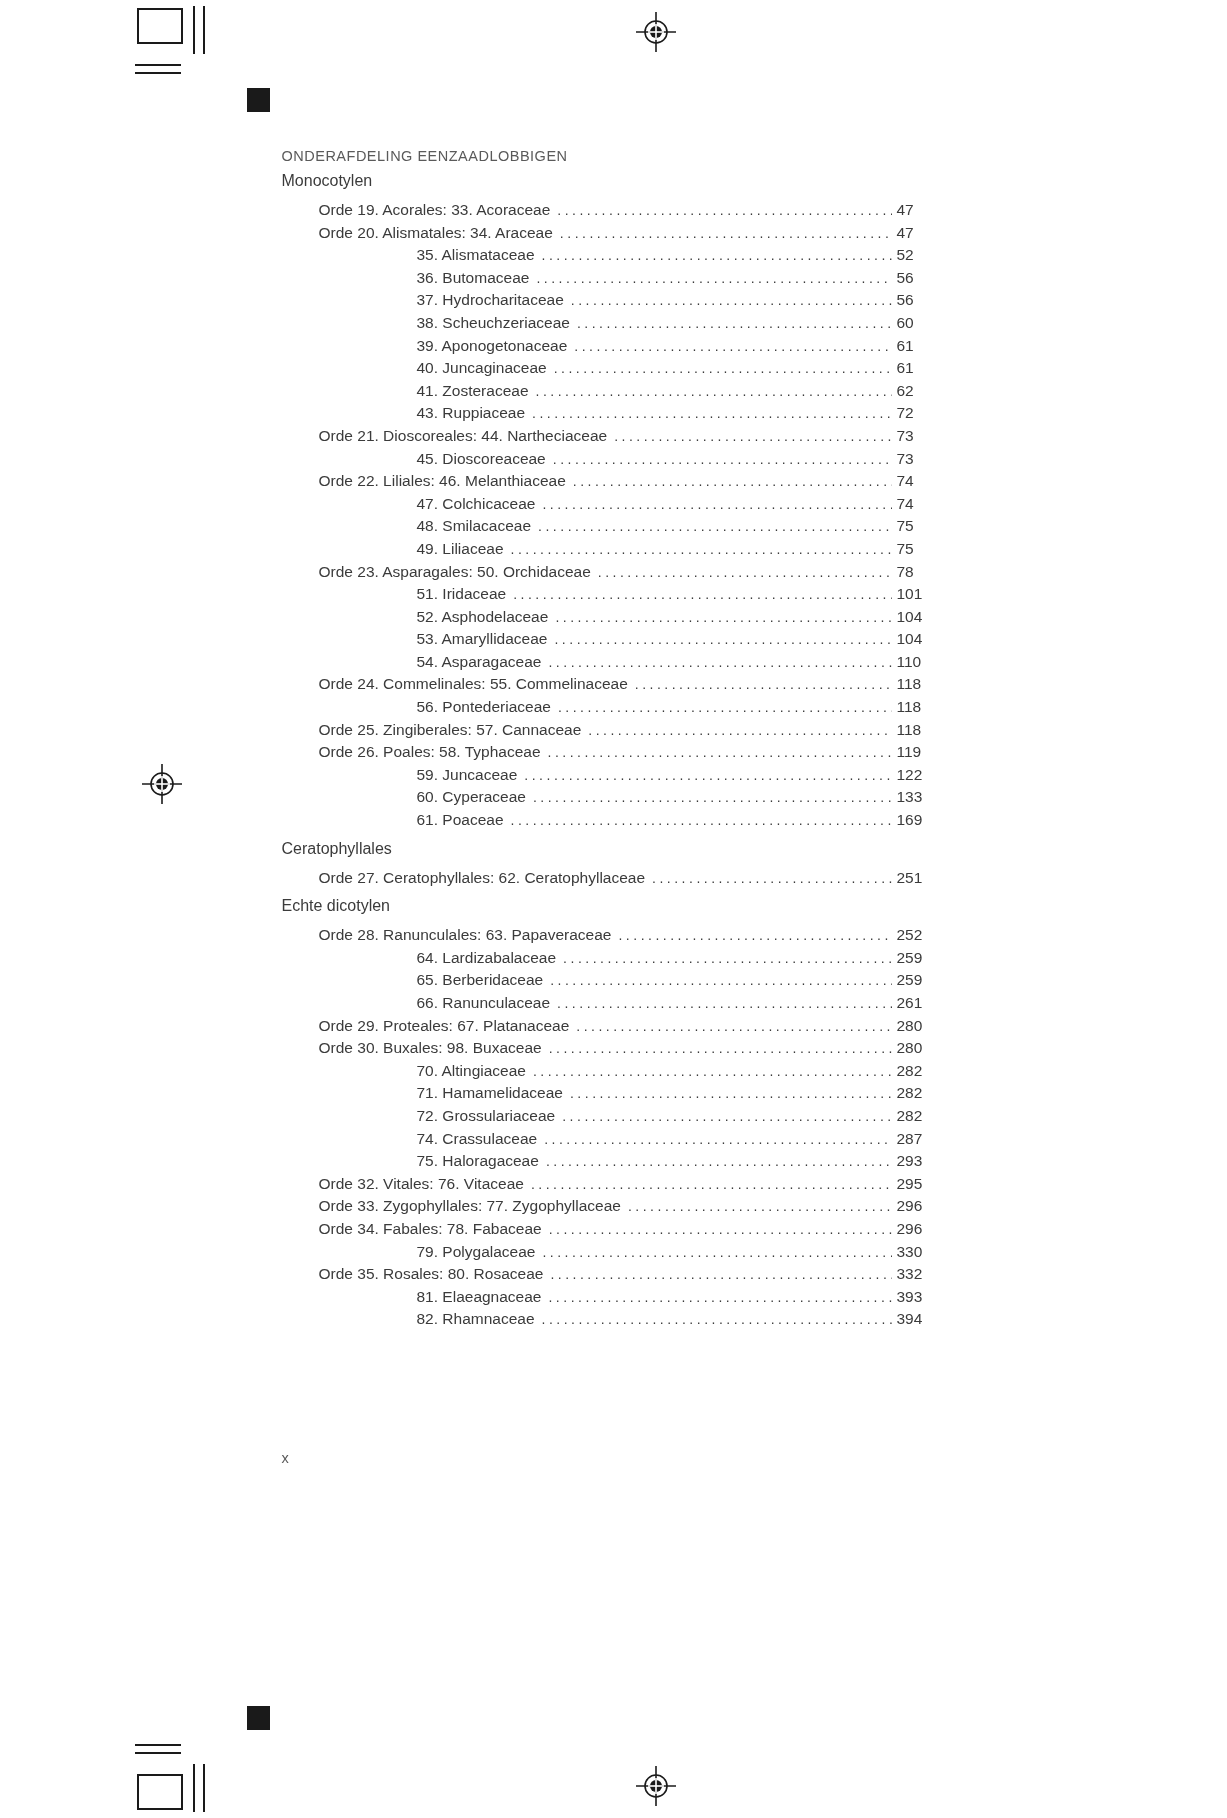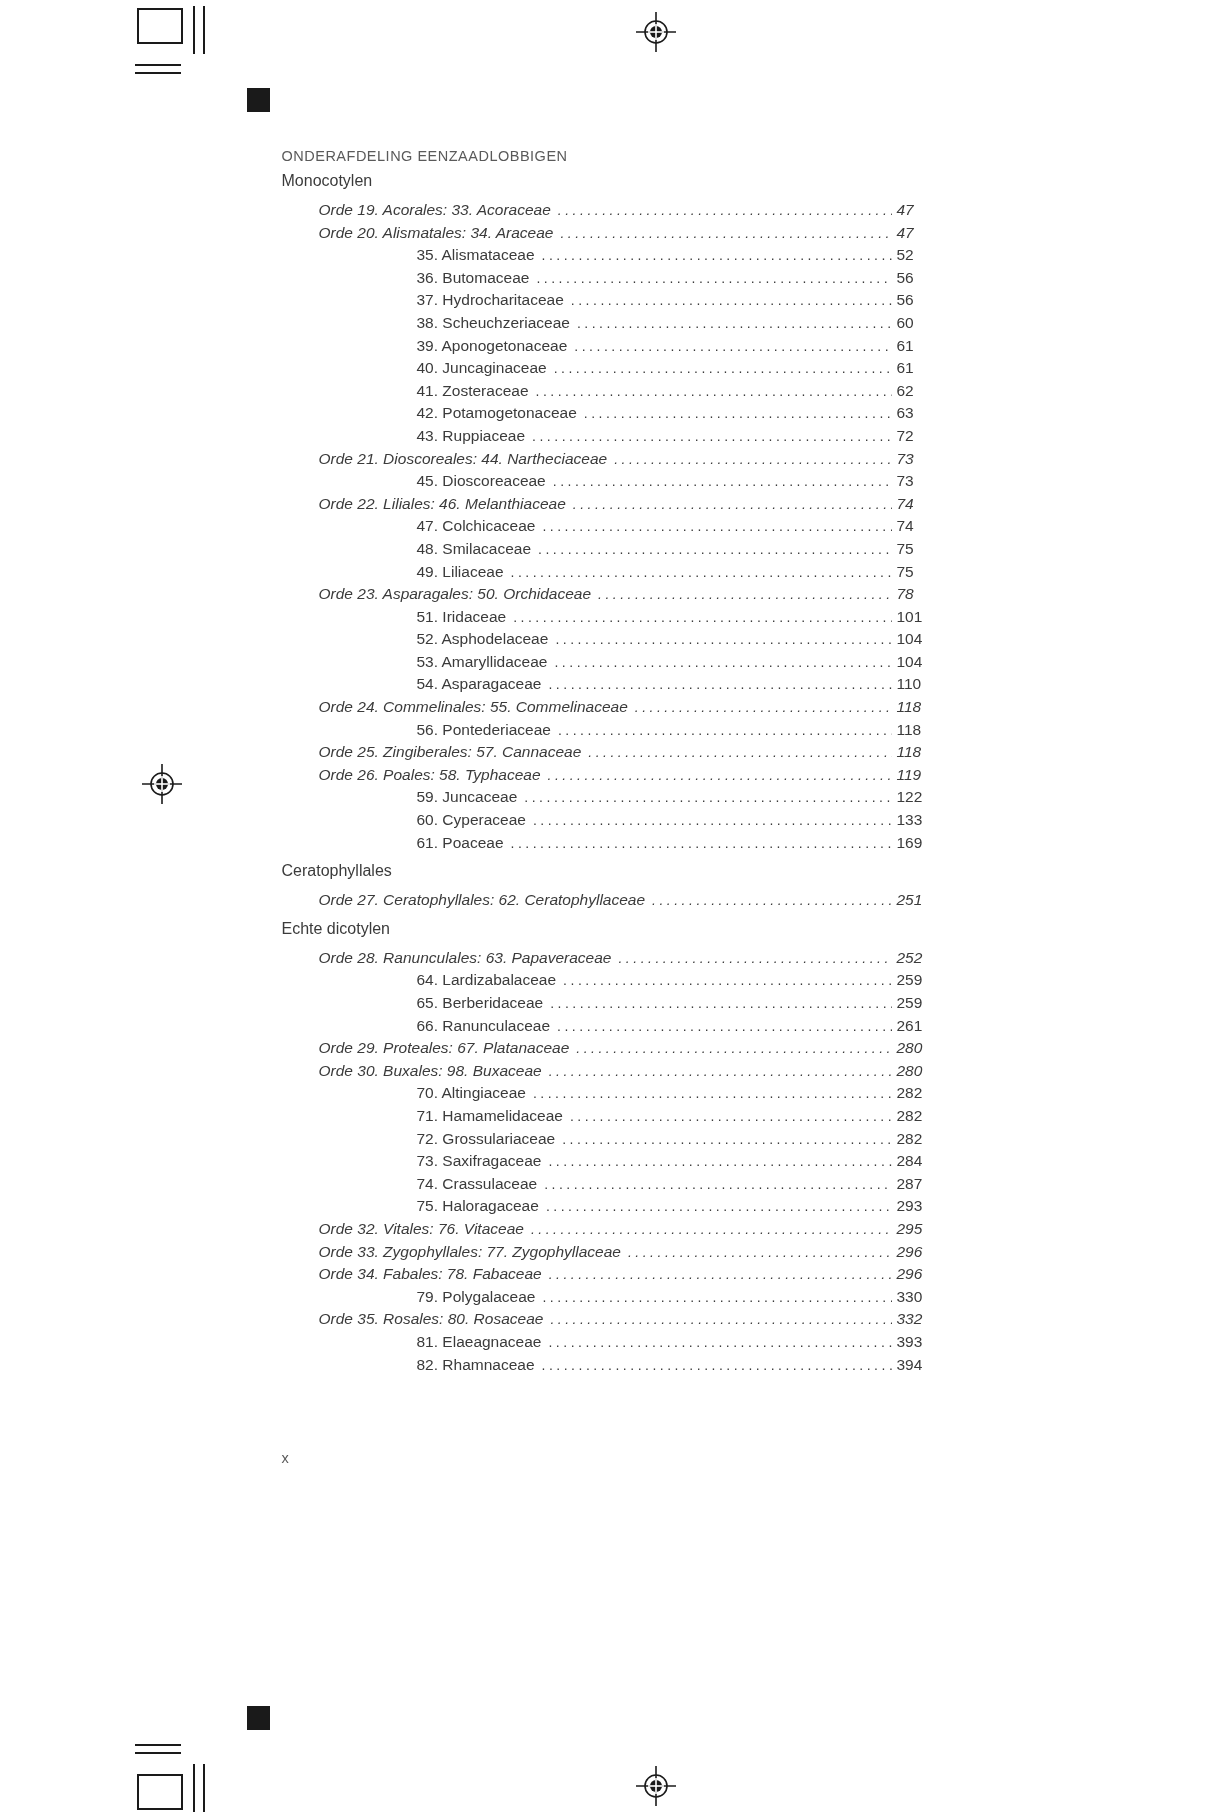--- a/index.html
+++ b/index.html
@@ -18,21 +18,21 @@
   .patch { width:23px; height:24px; background:var(--mark); }
   .regmark { width:40px; height:40px; }
 
   
   .content { position:absolute; left:153px; top:148px; width:651px;
              color:var(--ink); font-size:15.5px; }
   .heading { font-size:14.5px; color:var(--muted); letter-spacing:0.5px;
              margin-bottom:7px; }
   .section-title { font-size:16px; color:var(--ink); margin:8px 0 9px; }
   .entry { display:flex; align-items:baseline; line-height:22.6px; }
-  .lvl-orde { padding-left:37px;font-style:italic; }
+  .lvl-orde { padding-left:37px; }
   .lvl-fam  { padding-left:135px; }
   .label { white-space:nowrap; flex:0 0 auto; }
   .leader { flex:1 1 auto; overflow:hidden; white-space:nowrap;
             margin:0 5px 0 7px; color:var(--ink); }
   .leader::after {
     content:"....................................................................................................................................................................................................................................................";
     letter-spacing:3.5px; font-size:14px;
   }
   .pageno { flex:0 0 auto; min-width:36px; text-align:left; white-space:nowrap; }
 
@@ -148,25 +148,20 @@
           <span class="label">40. Juncaginaceae</span>
           <span class="leader"></span>
           <span class="pageno">61</span>
         </div>
         <div class="entry lvl-fam">
           <span class="label">41. Zosteraceae</span>
           <span class="leader"></span>
           <span class="pageno">62</span>
         </div>
         <div class="entry lvl-fam">
-          <span class="label">42. Potamogetonaceae</span>
-          <span class="leader"></span>
-          <span class="pageno">63</span>
-        </div>
-        <div class="entry lvl-fam">
           <span class="label">43. Ruppiaceae</span>
           <span class="leader"></span>
           <span class="pageno">72</span>
         </div>
         <div class="entry lvl-orde">
           <span class="label">Orde 21. Dioscoreales: 44. Nartheciaceae</span>
           <span class="leader"></span>
           <span class="pageno">73</span>
         </div>
         <div class="entry lvl-fam">
@@ -298,25 +293,20 @@
         </div>
         <div class="entry lvl-fam">
           <span class="label">71. Hamamelidaceae</span>
           <span class="leader"></span>
           <span class="pageno">282</span>
         </div>
         <div class="entry lvl-fam">
           <span class="label">72. Grossulariaceae</span>
           <span class="leader"></span>
           <span class="pageno">282</span>
-        </div>
-        <div class="entry lvl-fam">
-          <span class="label">73. Saxifragaceae</span>
-          <span class="leader"></span>
-          <span class="pageno">284</span>
         </div>
         <div class="entry lvl-fam">
           <span class="label">74. Crassulaceae</span>
           <span class="leader"></span>
           <span class="pageno">287</span>
         </div>
         <div class="entry lvl-fam">
           <span class="label">75. Haloragaceae</span>
           <span class="leader"></span>
           <span class="pageno">293</span>

